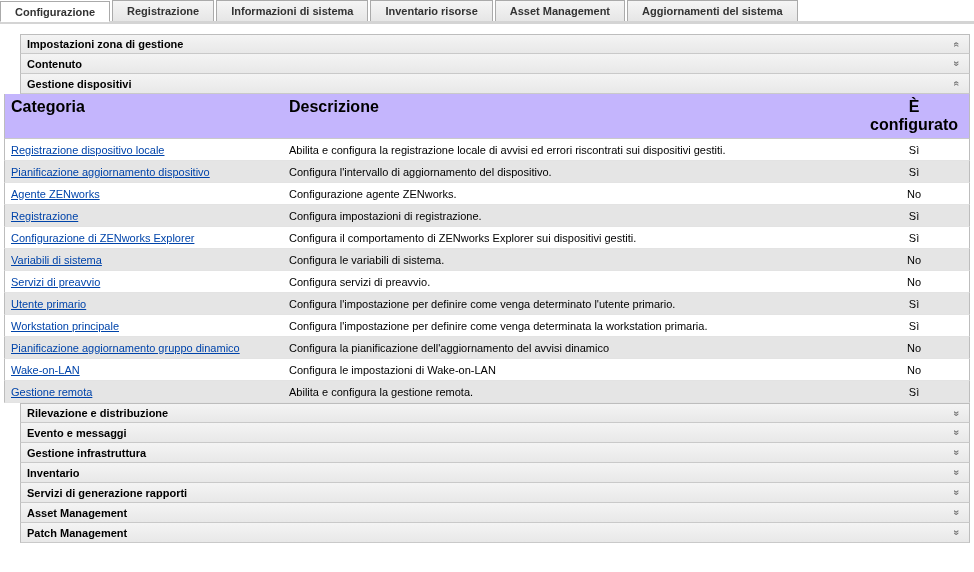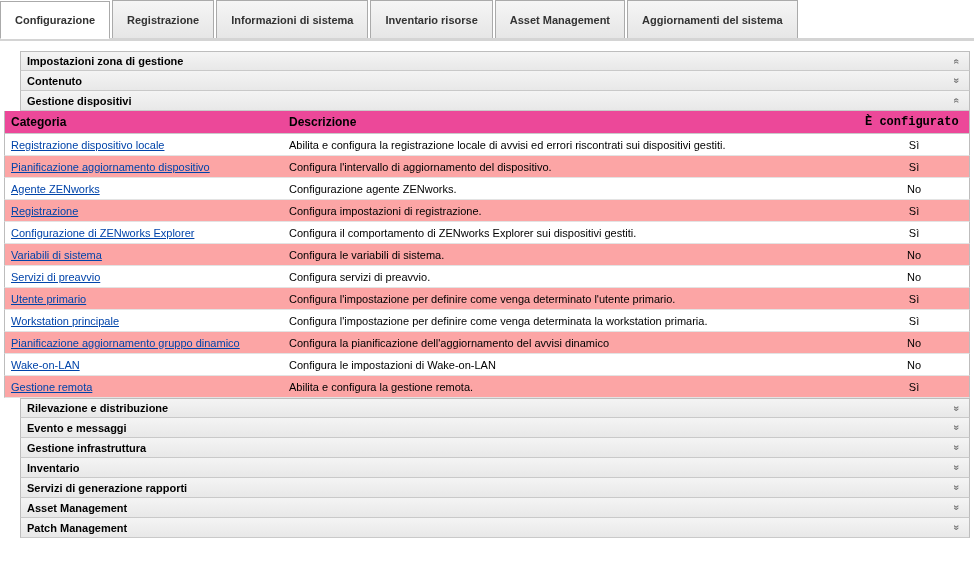--- a/index.html
+++ b/index.html
@@ -9,21 +9,21 @@
     font-family: Tahoma, Verdana, Arial, sans-serif;
     font-size: 11px;
     background: #fff;
     color: #000;
     width: 974px;
   }
   .tabs {
     display: flex;
     background: #fff;
     border-bottom: 3px solid #d4d4d4;
-    height: 41px;
+    height: 24px;
   }
   .tab {
     padding: 4px 14px;
     border: 1px solid #aaa;
     border-bottom: none;
     background: linear-gradient(#f5f5f5, #e6e6e6);
     margin-right: 2px;
     cursor: pointer;
     font-weight: bold;
     color: #333;
@@ -57,40 +57,40 @@
   .toggle-icon {
     width: 14px;
     text-align: center;
     color: #777;
     font-size: 10px;
     cursor: pointer;
     user-select: none;
   }
   .col-hdr {
     display: flex;
-    background: #ec4899;
+    background: #c4b5fd;
     border-left: 1px solid #bdbdbd;
     border-right: 1px solid #bdbdbd;
     border-bottom: 1px solid #c9c9c9;
     font-weight: bold;
-    font-size: 12px;
+    font-size: 16px;
   }
   .col-hdr .c1 { flex: 0 0 278px; padding: 4px 6px; }
   .col-hdr .c2 { flex: 1; padding: 4px 6px; }
-  .col-hdr .c3 { flex: 0 0 110px; padding: 4px 6px; text-align: left; font-family: Liberation Mono, monospace; }
+  .col-hdr .c3 { flex: 0 0 110px; padding: 4px 6px; text-align: center; }
   .row {
     display: flex;
     border-left: 1px solid #bdbdbd;
     border-right: 1px solid #bdbdbd;
     border-bottom: 1px solid #e3e3e3;
     font-size: 11px;
     height: 22px;
     align-items: center;
   }
-  .row.alt { background: #fca5a5; }
+  .row.alt { background: #e5e5e5; }
   .row .c1 { flex: 0 0 278px; padding: 3px 6px; }
   .row .c2 { flex: 1; padding: 3px 6px; color: #000; }
   .row .c3 { flex: 0 0 110px; padding: 3px 6px; text-align: center; }
   .row .c1 a {
     color: #0044aa;
     text-decoration: underline;
     cursor: pointer;
     margin-top: 23px;
   }
 </style>

